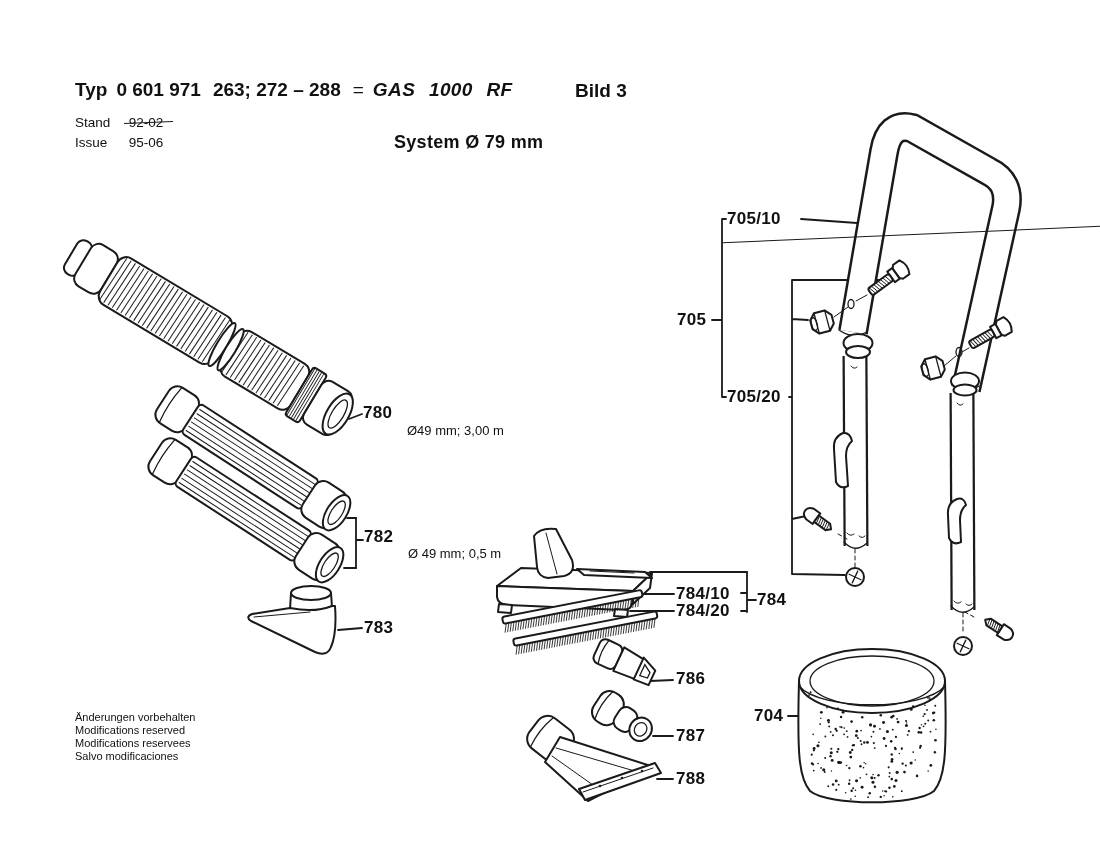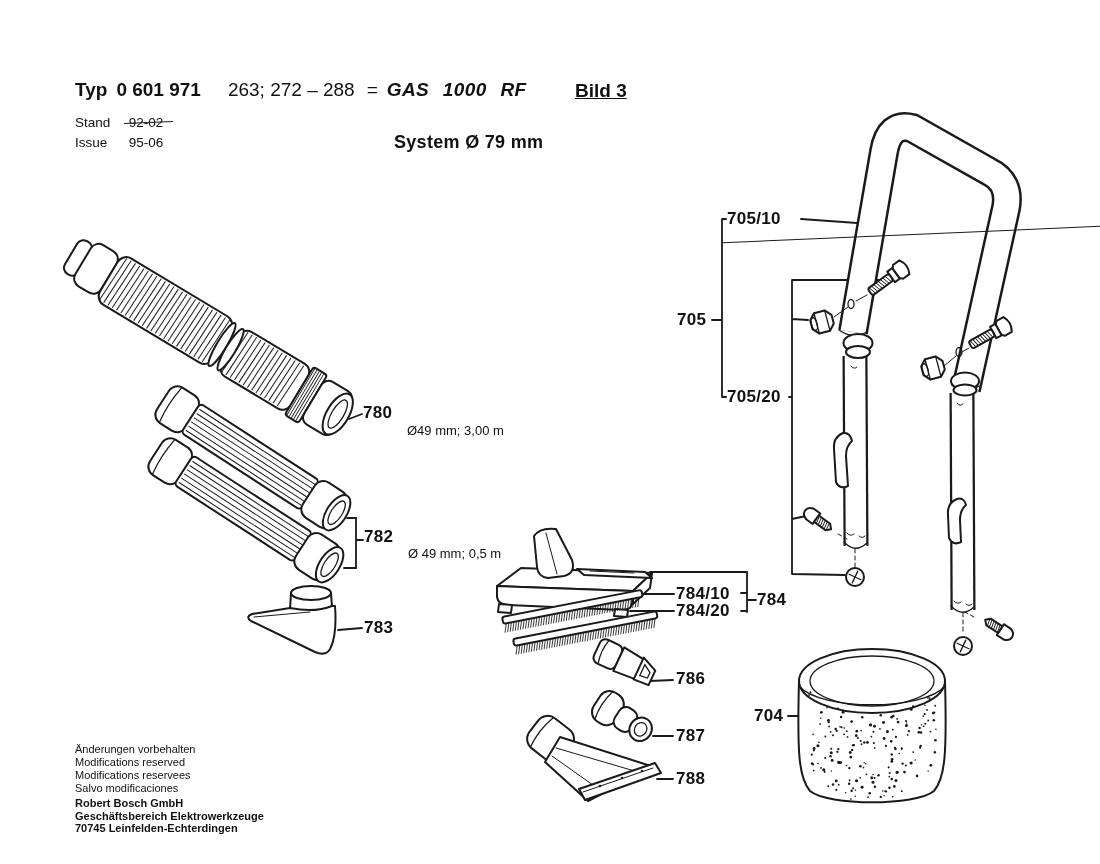--- a/index.html
+++ b/index.html
@@ -15,33 +15,33 @@
   .lead{fill:none;stroke:#1a1a1a;stroke-width:1.8;stroke-linecap:round;}
   .uo {fill:none;stroke:#1a1a1a;stroke-width:30;}
   .ui {fill:none;stroke:#ffffff;stroke-width:25;}
   .lo {fill:none;stroke:#1a1a1a;stroke-width:25;}
   .li {fill:none;stroke:#ffffff;stroke-width:20.5;}
   
   .abs{position:absolute;white-space:nowrap;}
   .h1{font-size:19px;top:79px;left:75px;display:flex;align-items:baseline;}
   .b{font-weight:bold;}
   .h1 .num{margin-left:9px;}
-  .h1 .rest{margin-left:27px;font-weight:normal;}
+  .h1 .rest{margin-left:12px;font-weight:bold;}
   .h1 .eq{margin-left:12px;font-weight:normal;}
   .h1 .model{margin-left:9px;word-spacing:8px;letter-spacing:.4px;font-style:italic;}
-  .bild{left:575px;top:80px;font-size:19px;font-weight:bold;text-decoration:underline;}
+  .bild{left:575px;top:80px;font-size:19px;font-weight:bold;}
   .meta{font-size:13.5px;}
   .meta .lab{display:inline-block;width:50px;}
   .system{left:394px;top:132px;font-size:18px;font-weight:bold;letter-spacing:.3px;}
   .plabel{font-size:17px;font-weight:bold;letter-spacing:.3px;}
   .pspec{font-size:13px;margin-left:44px;}
   .struck{position:relative;}
   .struck::after{content:"";position:absolute;left:-5px;right:-9px;top:46%;
                  border-top:1.7px solid #1a1a1a;transform:rotate(-2.5deg);}
-  .footer{left:75px;top:711px;font-size:11px;line-height:12.9px;margin-top:32px;}
+  .footer{left:75px;top:711px;font-size:11px;line-height:12.9px;}
   .footer .company{font-weight:bold;margin-top:2px;}
 </style>
 </head>
 <body>
 
 <div class="page">
 
 <svg width="1100" height="864" viewBox="0 0 1100 864">
   <defs>
     <g id="tube-782-def">
@@ -590,20 +590,15 @@
   <div class="abs plabel struck" style="left:727px;top:209px">705/10</div>
   <div class="abs plabel" style="left:677px;top:310px">705</div>
   <div class="abs plabel" style="left:727px;top:387px">705/20</div>
   <div class="abs plabel" style="left:754px;top:706px">704</div>
 
   <div class="abs footer">
     <div>Änderungen vorbehalten</div>
     <div>Modifications reserved</div>
     <div>Modifications reservees</div>
     <div>Salvo modificaciones</div>
-    <div class="company">
-      <div>Robert Bosch GmbH</div>
-      <div>Geschäftsbereich Elektrowerkzeuge</div>
-      <div>70745 Leinfelden-Echterdingen</div>
-    </div>
   </div>
 
 </div>
 
 </body></html>

